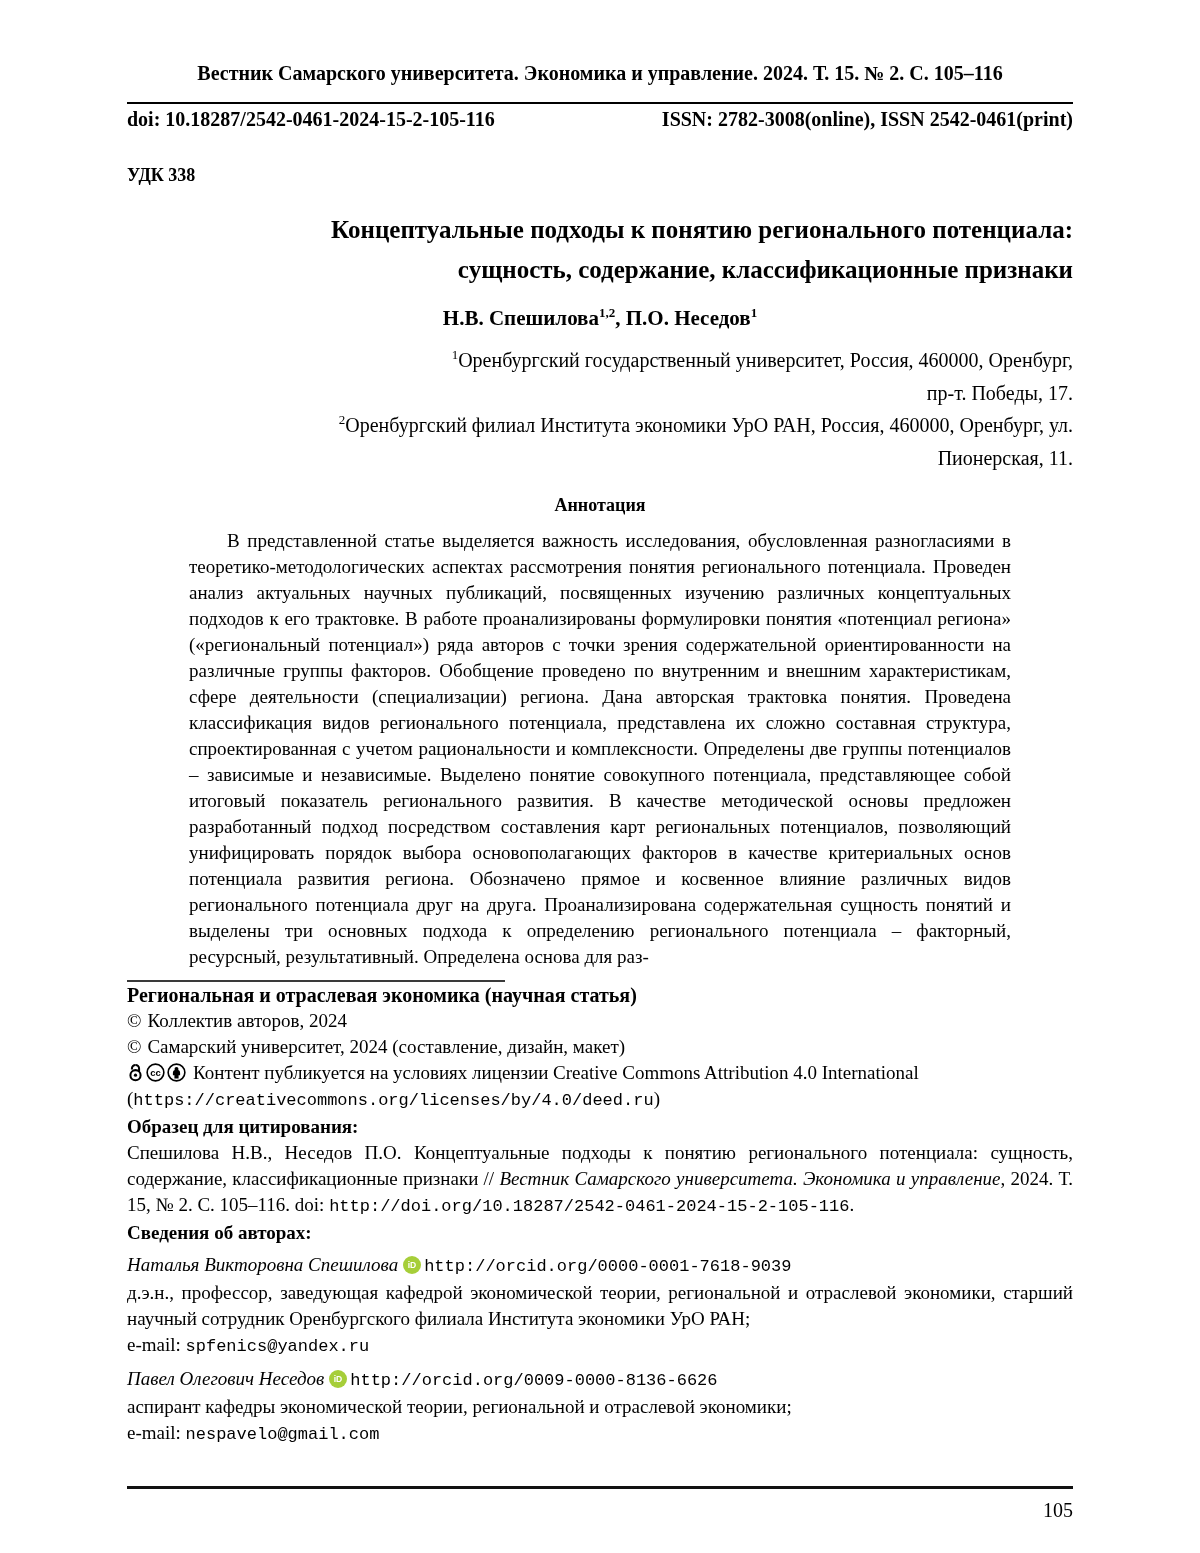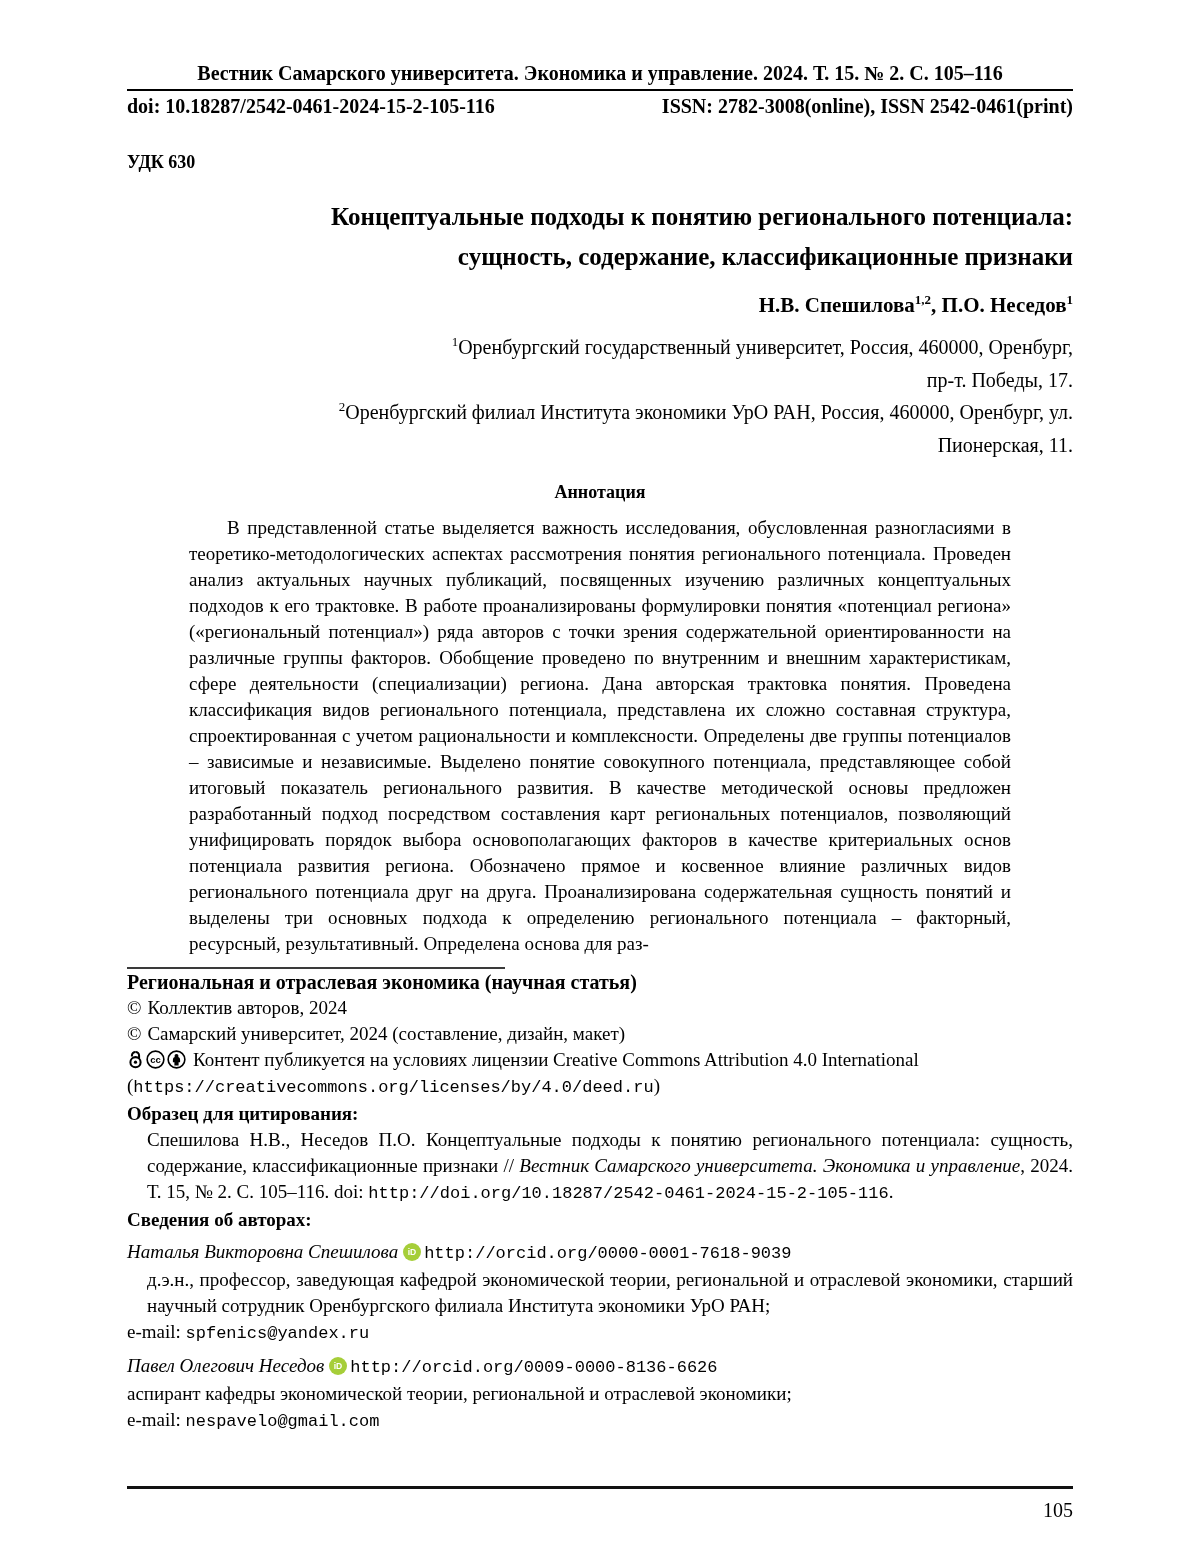--- a/index.html
+++ b/index.html
@@ -18,21 +18,21 @@
     left: 127px;
     top: 60px;
     width: 946px;
   }
   
   .rh-line1 {
     text-align: center;
     font-weight: bold;
     font-size: 20px;
     line-height: 26px;
-    padding-bottom: 3px;
+    padding-bottom: 16px;
     border-bottom: 2px solid #000;
   }
   .rh-line2 {
     display: flex;
     justify-content: space-between;
     font-weight: bold;
     font-size: 20px;
     line-height: 26px;
     margin-top: 2px;
   }
@@ -44,21 +44,21 @@
   }
   .title {
     margin: 24px 0 0 0;
     text-align: right;
     font-size: 25px;
     font-weight: bold;
     line-height: 40px;
   }
   .authors {
     margin-top: 10px;
-    text-align: right;
+    text-align: center;
     font-size: 21px;
     font-weight: bold;
     line-height: 26px;
   }
   .authors sup, .affil sup { font-size: 13px; }
   .affiliations {
     margin-top: 10px;
     text-align: right;
     font-size: 20px;
     line-height: 28px;
@@ -86,21 +86,21 @@
   }
   .section-heading {
     font-weight: bold;
     font-size: 20px;
     line-height: 26px;
   }
   .f-line {
     font-size: 19px;
     line-height: 26px;
   }
-  .f-just { text-align: justify; margin-left: 20px; }
+  .f-just { text-align: justify; }
   .f-bold { font-weight: bold; }
   .f-italic { font-style: italic; }
   .mono {
     font-family: "Liberation Mono", "DejaVu Sans Mono", monospace;
     font-size: 17px;
     text-align: right;
   }
   .author-name-line { margin-top: 6px; }
   .lic-icons { white-space: nowrap; margin-right: 5px; }
   .lic-icons svg { vertical-align: -3px; margin-right: 2px; }
@@ -129,21 +129,21 @@
   <div class="content">
 
     <div>
       <div class="rh-line1">Вестник Самарского университета. Экономика и управление.  2024.  Т. 15. № 2.  С. 105–116</div>
       <div class="rh-line2">
         <span>doi: 10.18287/2542-0461-2024-15-2-105-116</span>
         <span>ISSN: 2782-3008(online), ISSN 2542-0461(print)</span>
       </div>
     </div>
 
-    <div class="udk">УДК 630</div>
+    <div class="udk">УДК 338</div>
 
     <h1 class="title">
       <span>Концептуальные подходы к понятию регионального потенциала:</span><br>
       <span>сущность, содержание, классификационные признаки</span>
     </h1>
 
     <div class="authors">
       <span>Н.В. Спешилова</span><sup>1,2</sup><span>, </span><span>П.О. Неседов</span><sup>1</sup>
     </div>
 

